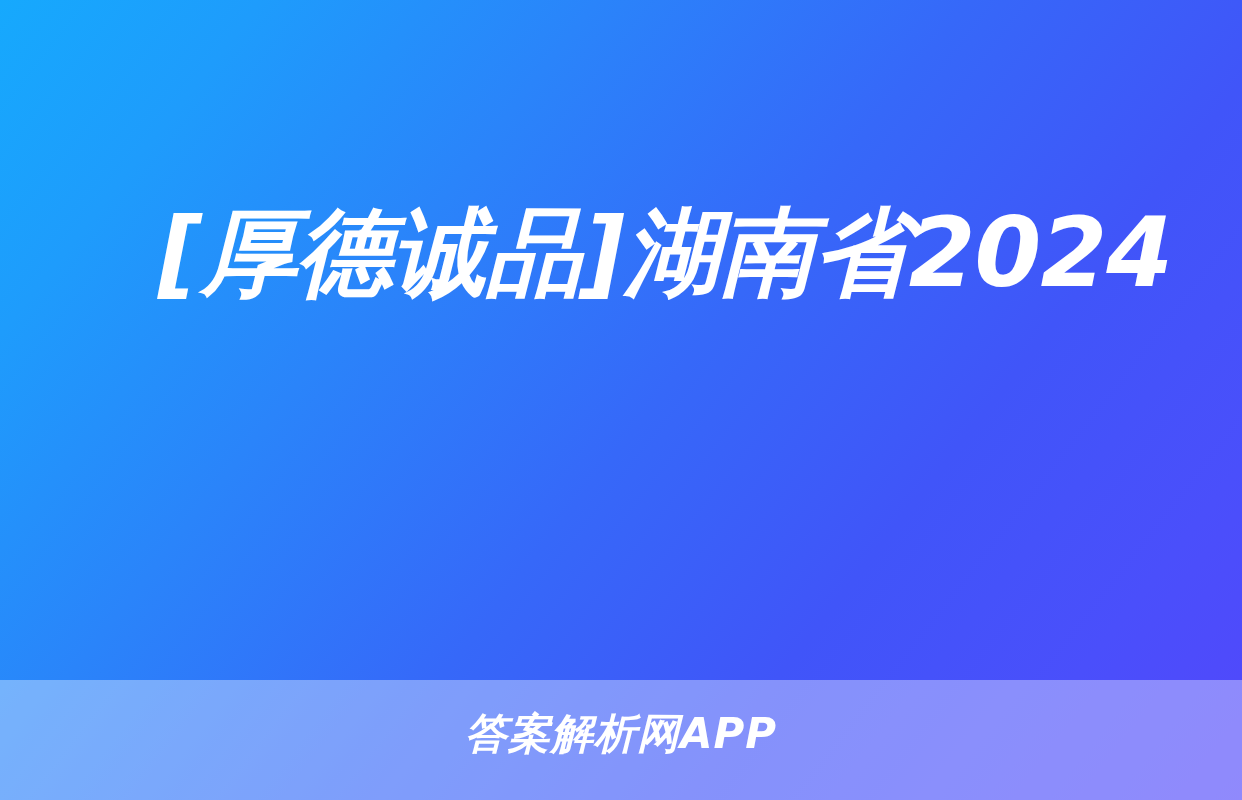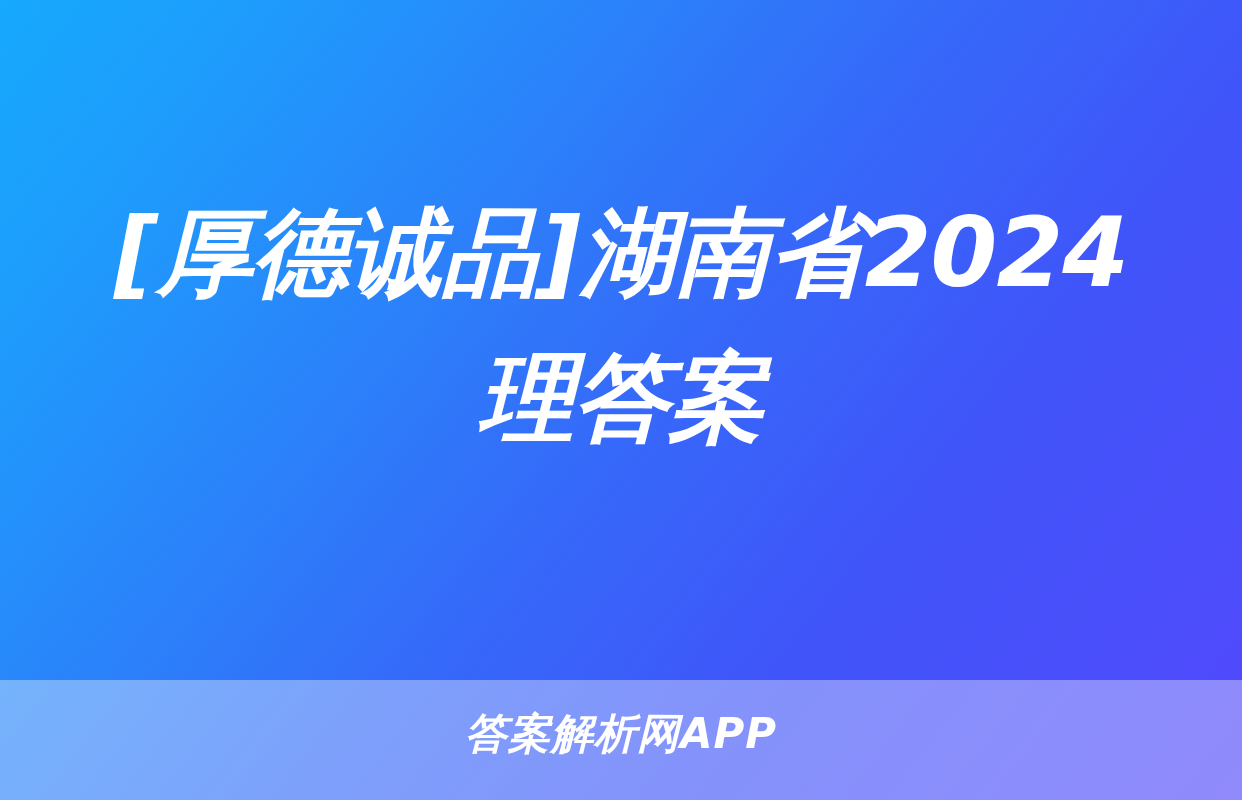--- a/index.html
+++ b/index.html
@@ -38,22 +38,22 @@
     height: 120px;
     background: rgba(255, 255, 255, 0.36);
     pointer-events: none;
   }
 
   #title-block {
     position: absolute;
     left: 0;
     right: 0;
     top: 181px;
-    text-align: center;
-    padding: 0 40px;
+    text-align: right;
+    padding: 0 70px;
     box-sizing: border-box;
   }
 
   .title-line {
     display: block;
     color: #ffffff;
     font-size: 96px;
     line-height: 145px;
     font-weight: 700;
     font-style: italic;
@@ -84,20 +84,19 @@
 </style>
 </head>
 <body>
 
 <div id="poster">
 
   <div id="bottom-band"></div>
 
   <div id="title-block">
     <span class="title-line">[厚德诚品]湖南省2024</span>
-    <span class="title-line">理答案</span>
   </div>
 
   <div id="watermark">
     <span id="watermark-text">答案解析网APP</span>
   </div>
 
 </div>
 
 </body></html>

